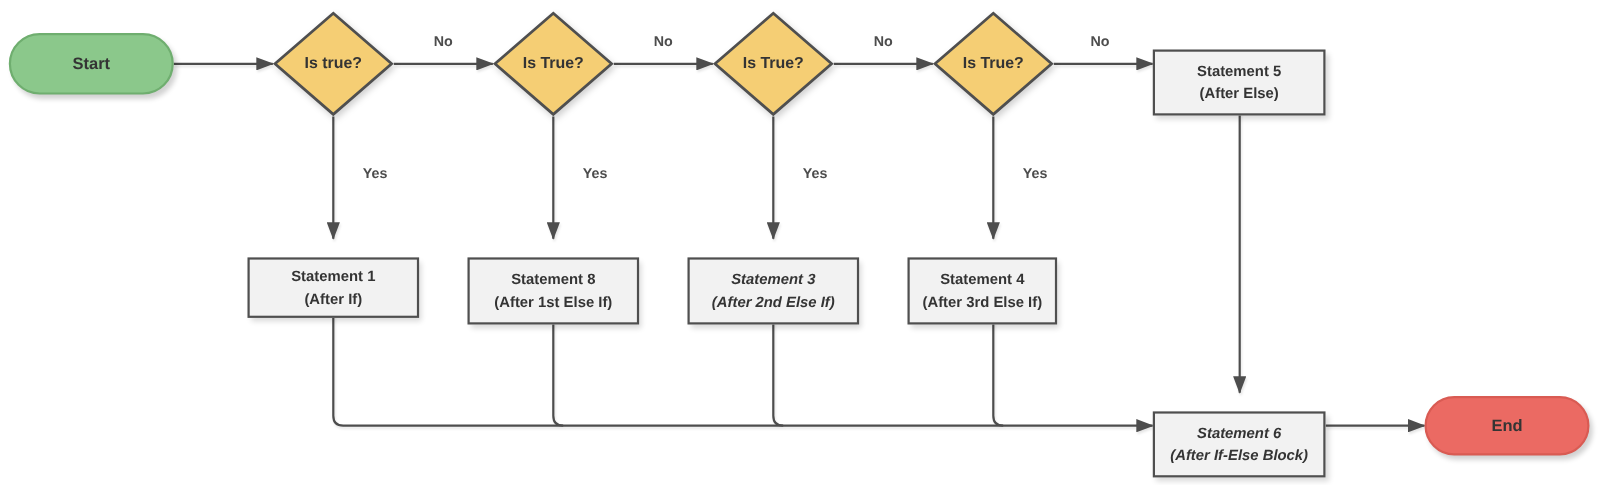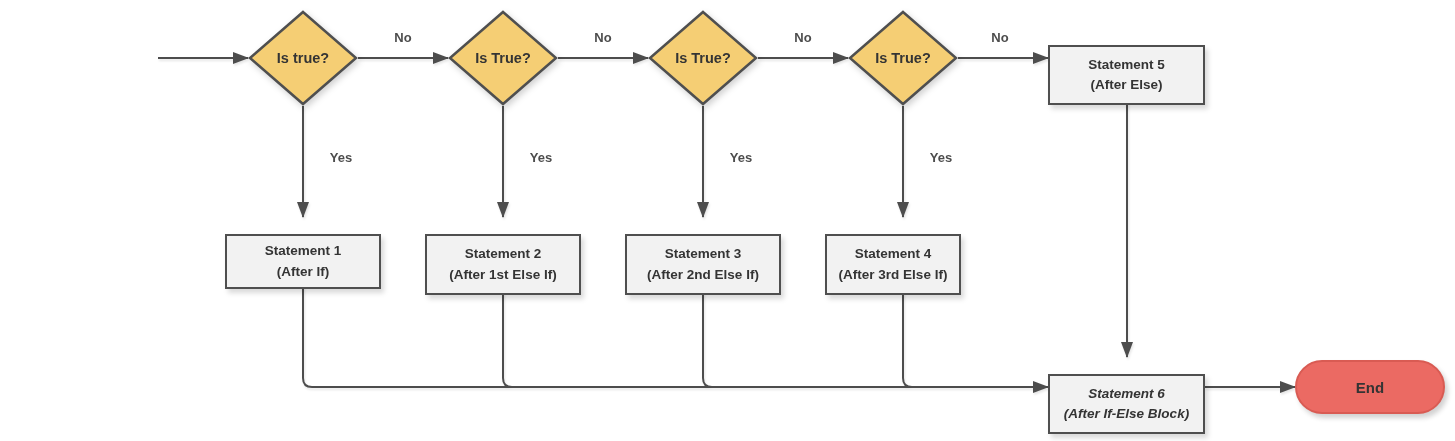--- a/index.html
+++ b/index.html
@@ -36,21 +36,21 @@
   .pill.end{left:1295px;top:360px;width:150px;height:54px;
     background:var(--end-fill);border-color:var(--end-border);}
   .box{
     border:2px solid var(--node-border);background:var(--process-fill);
     font-size:13.5px;line-height:1.5;flex-direction:column;
     box-shadow:3px 4px 5px rgba(0,0,0,0.15);
     margin-top:17px;
   }
   .box.s1{left:225px;top:217px;width:156px;height:55px;}
   .box.s2{left:425px;top:217px;width:156px;height:61px;}
-  .box.s3{left:625px;top:217px;width:156px;height:61px;}
+  .box.s3{left:625px;top:217px;width:156px;height:61px;font-style:italic;}
   .box.s4{left:825px;top:217px;width:136px;height:61px;}
   .box.s5{left:1048px;top:28px;width:157px;height:60px;}
   .box.s6{left:1048px;top:357px;width:157px;height:60px;font-style:italic;}
   .diamond{width:110px;height:96px;top:10px;}
   .diamond.d1{left:248px;} .diamond.d2{left:448px;}
   .diamond.d3{left:648px;} .diamond.d4{left:848px;}
   .diamond .shape{position:absolute;left:0;top:0;width:100%;height:100%;
     filter:drop-shadow(2px 3px 3px rgba(0,0,0,0.18));}
   .diamond polygon{fill:var(--decision-fill);stroke:var(--node-border);stroke-width:2.5;}
   .diamond .dlabel{position:relative;font-size:14.5px;}
@@ -85,20 +85,23 @@
     <path class="edge" d="M703,106 L703,217" marker-end="url(#arrow)"></path>
     <path class="edge" d="M903,106 L903,217" marker-end="url(#arrow)"></path>
     <path class="edge" d="M303,278 L303,378 Q303,387 312,387 L1048,387" marker-end="url(#arrow)"></path>
     <path class="edge" d="M503,278 L503,378 Q503,387 512,387"></path>
     <path class="edge" d="M703,278 L703,378 Q703,387 712,387"></path>
     <path class="edge" d="M903,278 L903,378 Q903,387 912,387"></path>
     <path class="edge" d="M1127,88 L1127,357" marker-end="url(#arrow)"></path>
     <path class="edge" d="M1205,387 L1295,387" marker-end="url(#arrow)"></path>
   </svg>
 
+  <div class="node pill start">
+    <span>Start</span>
+  </div>
   <div class="node pill end">
     <span>End</span>
   </div>
 
   <div class="node diamond d1">
     <svg class="shape" viewBox="0 0 110 96">
         <polygon points="55,2 108,48 55,94 2,48"></polygon>
       </svg>
     <span class="dlabel">Is true?</span>
   </div>
@@ -119,21 +122,21 @@
         <polygon points="55,2 108,48 55,94 2,48"></polygon>
       </svg>
     <span class="dlabel">Is True?</span>
   </div>
 
   <div class="node box s1">
     <span>Statement 1</span>
     <span>(After If)</span>
   </div>
   <div class="node box s2">
-    <span>Statement 2</span>
+    <span>Statement 8</span>
     <span>(After 1st Else If)</span>
   </div>
   <div class="node box s3">
     <span>Statement 3</span>
     <span>(After 2nd Else If)</span>
   </div>
   <div class="node box s4">
     <span>Statement 4</span>
     <span>(After 3rd Else If)</span>
   </div>

